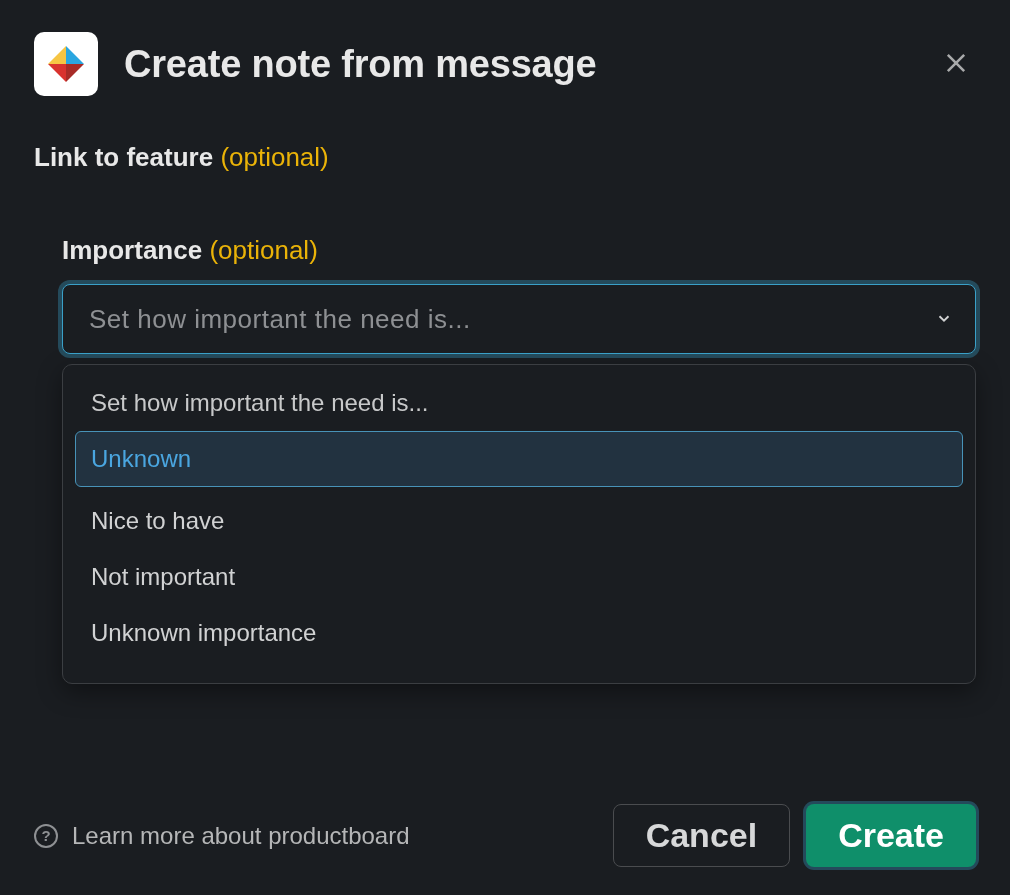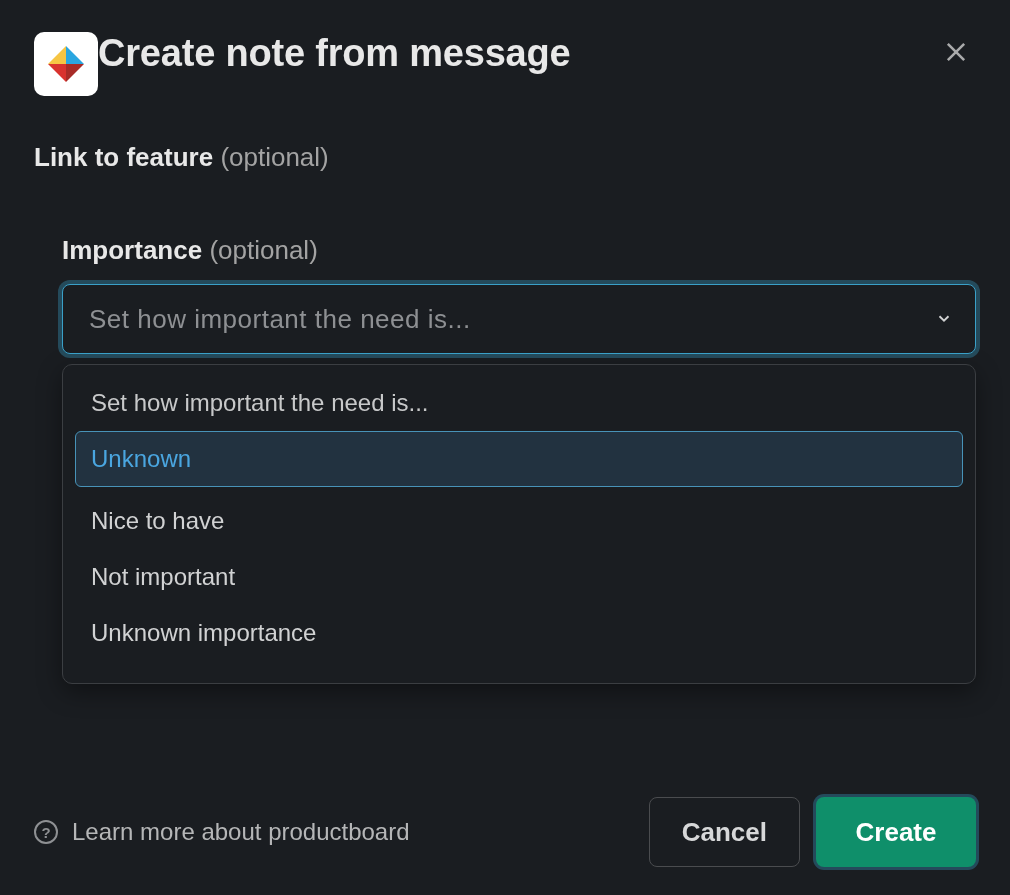--- a/index.html
+++ b/index.html
@@ -14,21 +14,22 @@
   .modal {
     position: relative;
     width: 100%;
     height: 100%;
     padding: 32px 34px 28px 34px;
     display: flex;
     flex-direction: column;
   }
   .header {
     display: flex;
-    align-items: flex-start;
+    align-items: center;
+    gap: 26px;
     margin-bottom: 46px;
   }
   .app-logo {
     width: 64px;
     height: 64px;
     background: #ffffff;
     border-radius: 10px;
     display: flex;
     align-items: center;
     justify-content: center;
@@ -53,21 +54,21 @@
   .close-btn svg { width: 28px; height: 28px; stroke: #a9aaab; stroke-width: 2.2; }
   .form-group { margin-bottom: 44px; }
   .form-label {
     font-size: 26px;
     font-weight: 700;
     color: #e8e8e8;
     margin-bottom: 18px;
   }
   .form-label .optional {
     font-weight: 400;
-    color: #a3a3a3;
+    color: #eab308;
     margin-top: 32px;
   }
   .select {
     position: relative;
     width: 100%;
     border: 1px solid #4a4c4f;
     border-radius: 8px;
     background: #1a1d21;
     height: 70px;
     display: flex;
@@ -144,24 +145,24 @@
   }
   .learn-more .qmark {
     width: 24px; height: 24px;
     border: 2px solid #8e9093;
     border-radius: 50%;
     display:flex; align-items:center; justify-content:center;
     font-size: 15px; color:#8e9093;
     font-weight:600;
   }
   .btn {
-    height: 70px;
+    height: 63px;
     padding: 0 32px;
     border-radius: 8px;
-    font-size: 26px;
+    font-size: 34px;
     font-weight: 700;
     cursor: pointer;
     border: none;
     display:flex; align-items:center; justify-content:center;
   }
   .btn-cancel {
     background: transparent;
     color: #d7d8d9;
     border: 1px solid #4a4c4f;
   }

